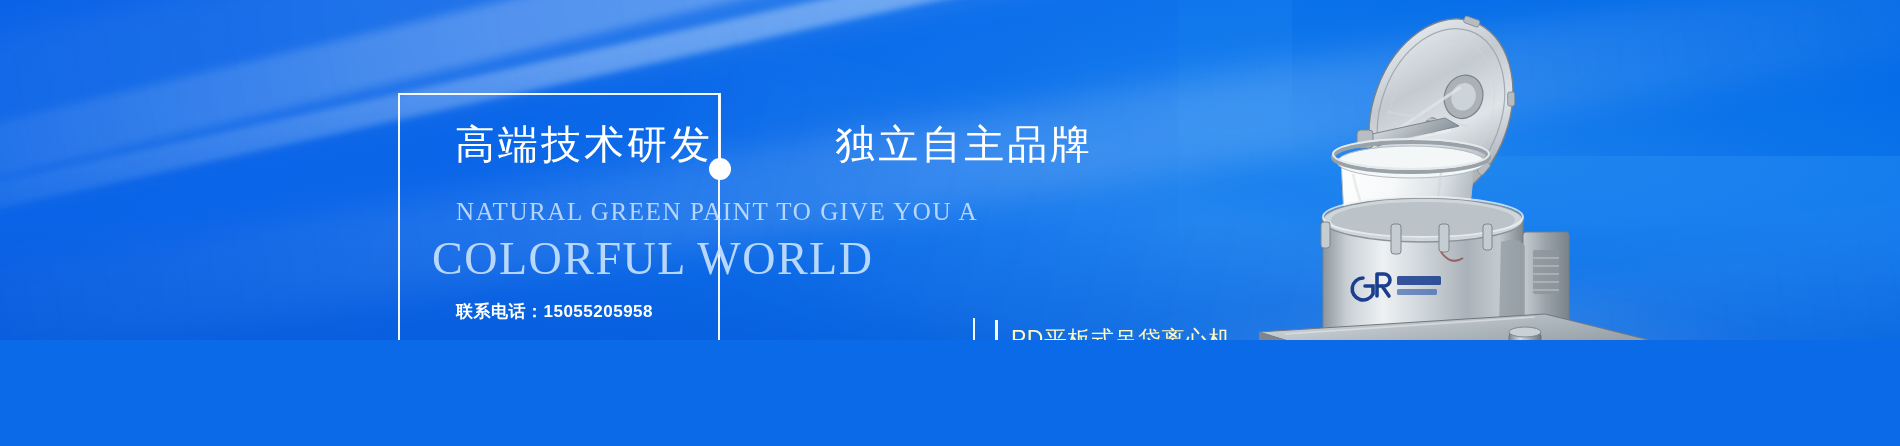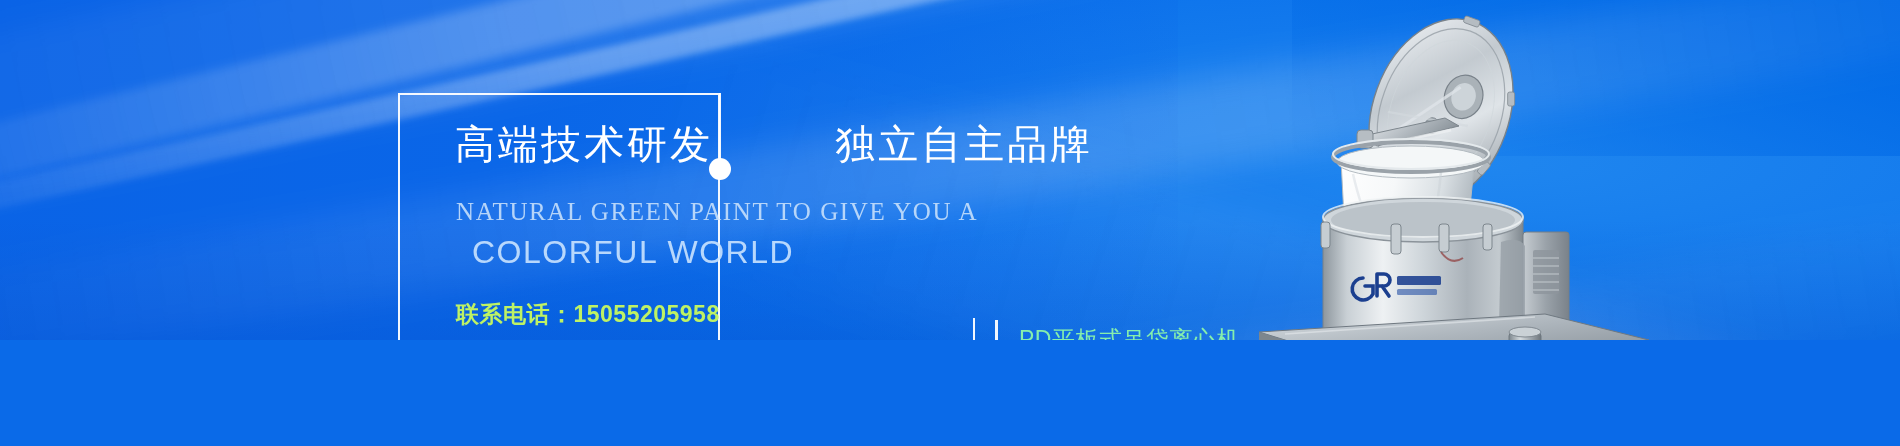--- a/index.html
+++ b/index.html
@@ -115,45 +115,44 @@
   .subtitle{
     position:absolute;left:456px;top:199px;
     white-space:nowrap;
     font-family:"Liberation Serif","DejaVu Serif",serif;
     font-size:25px;line-height:1;
     letter-spacing:1.6px;
     color:rgba(206,228,252,.86);
   }
 
   .bigline{
-    position:absolute;left:472px;top:236px;
-    white-space:nowrap;
-    font-family:Liberation Sans, sans-serif;
-    font-size:32px;line-height:1;
+    position:absolute;left:432px;top:236px;
+    white-space:nowrap;
+    font-family:Liberation Serif, serif;
+    font-size:46px;line-height:1;
     letter-spacing:1.5px;
     color:rgba(206,230,255,.88);
   }
 
   .phone{
     position:absolute;left:456px;top:303px;
     white-space:nowrap;
+    font-size:17px;line-height:1;
+    letter-spacing:.5px;
+    color:#ffffff;
+    font-weight:700;
+  }
+
+  .product-caption{
+    position:absolute;left:1011px;top:328px;
+    white-space:nowrap;
     font-size:23px;line-height:1;
     letter-spacing:.5px;
-    color:#bef264;
-    font-weight:700;
-  }
-
-  .product-caption{
-    position:absolute;left:1011px;top:328px;
-    white-space:nowrap;
-    font-size:23px;line-height:1;
-    letter-spacing:.5px;
-    color:#86efac;
+    color:#fef9c3;
     font-weight:400;
-    margin-left:8px;
   }
 
   
   .machine{
     position:absolute;left:1245px;top:14px;width:420px;height:420px;
   }
   .machine svg{display:block;width:100%;height:100%;}
 </style>
 </head>
 <body>

